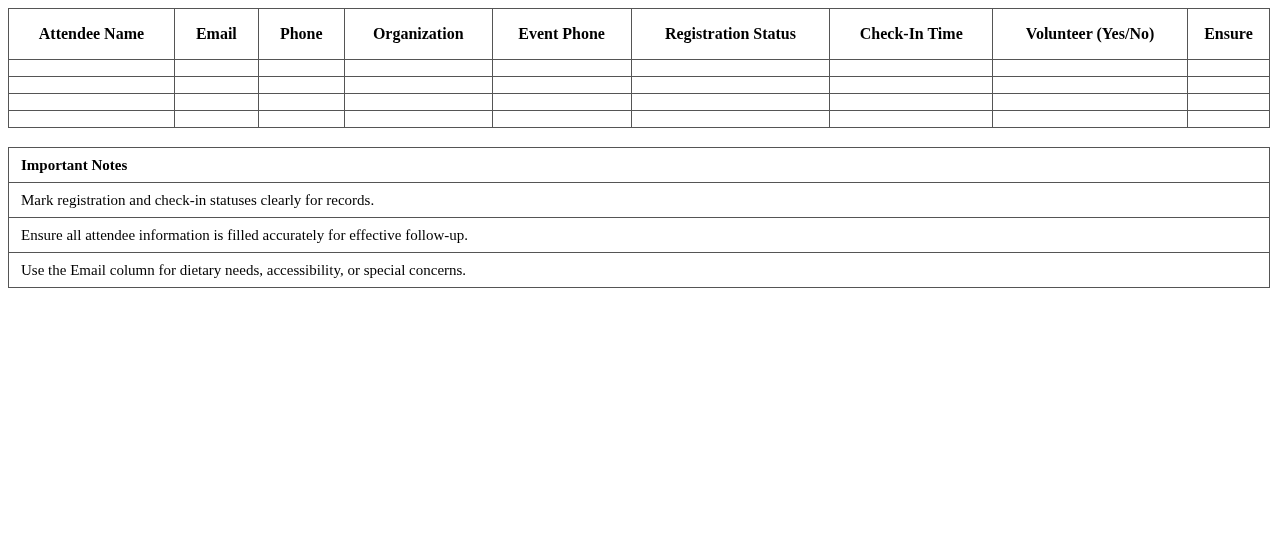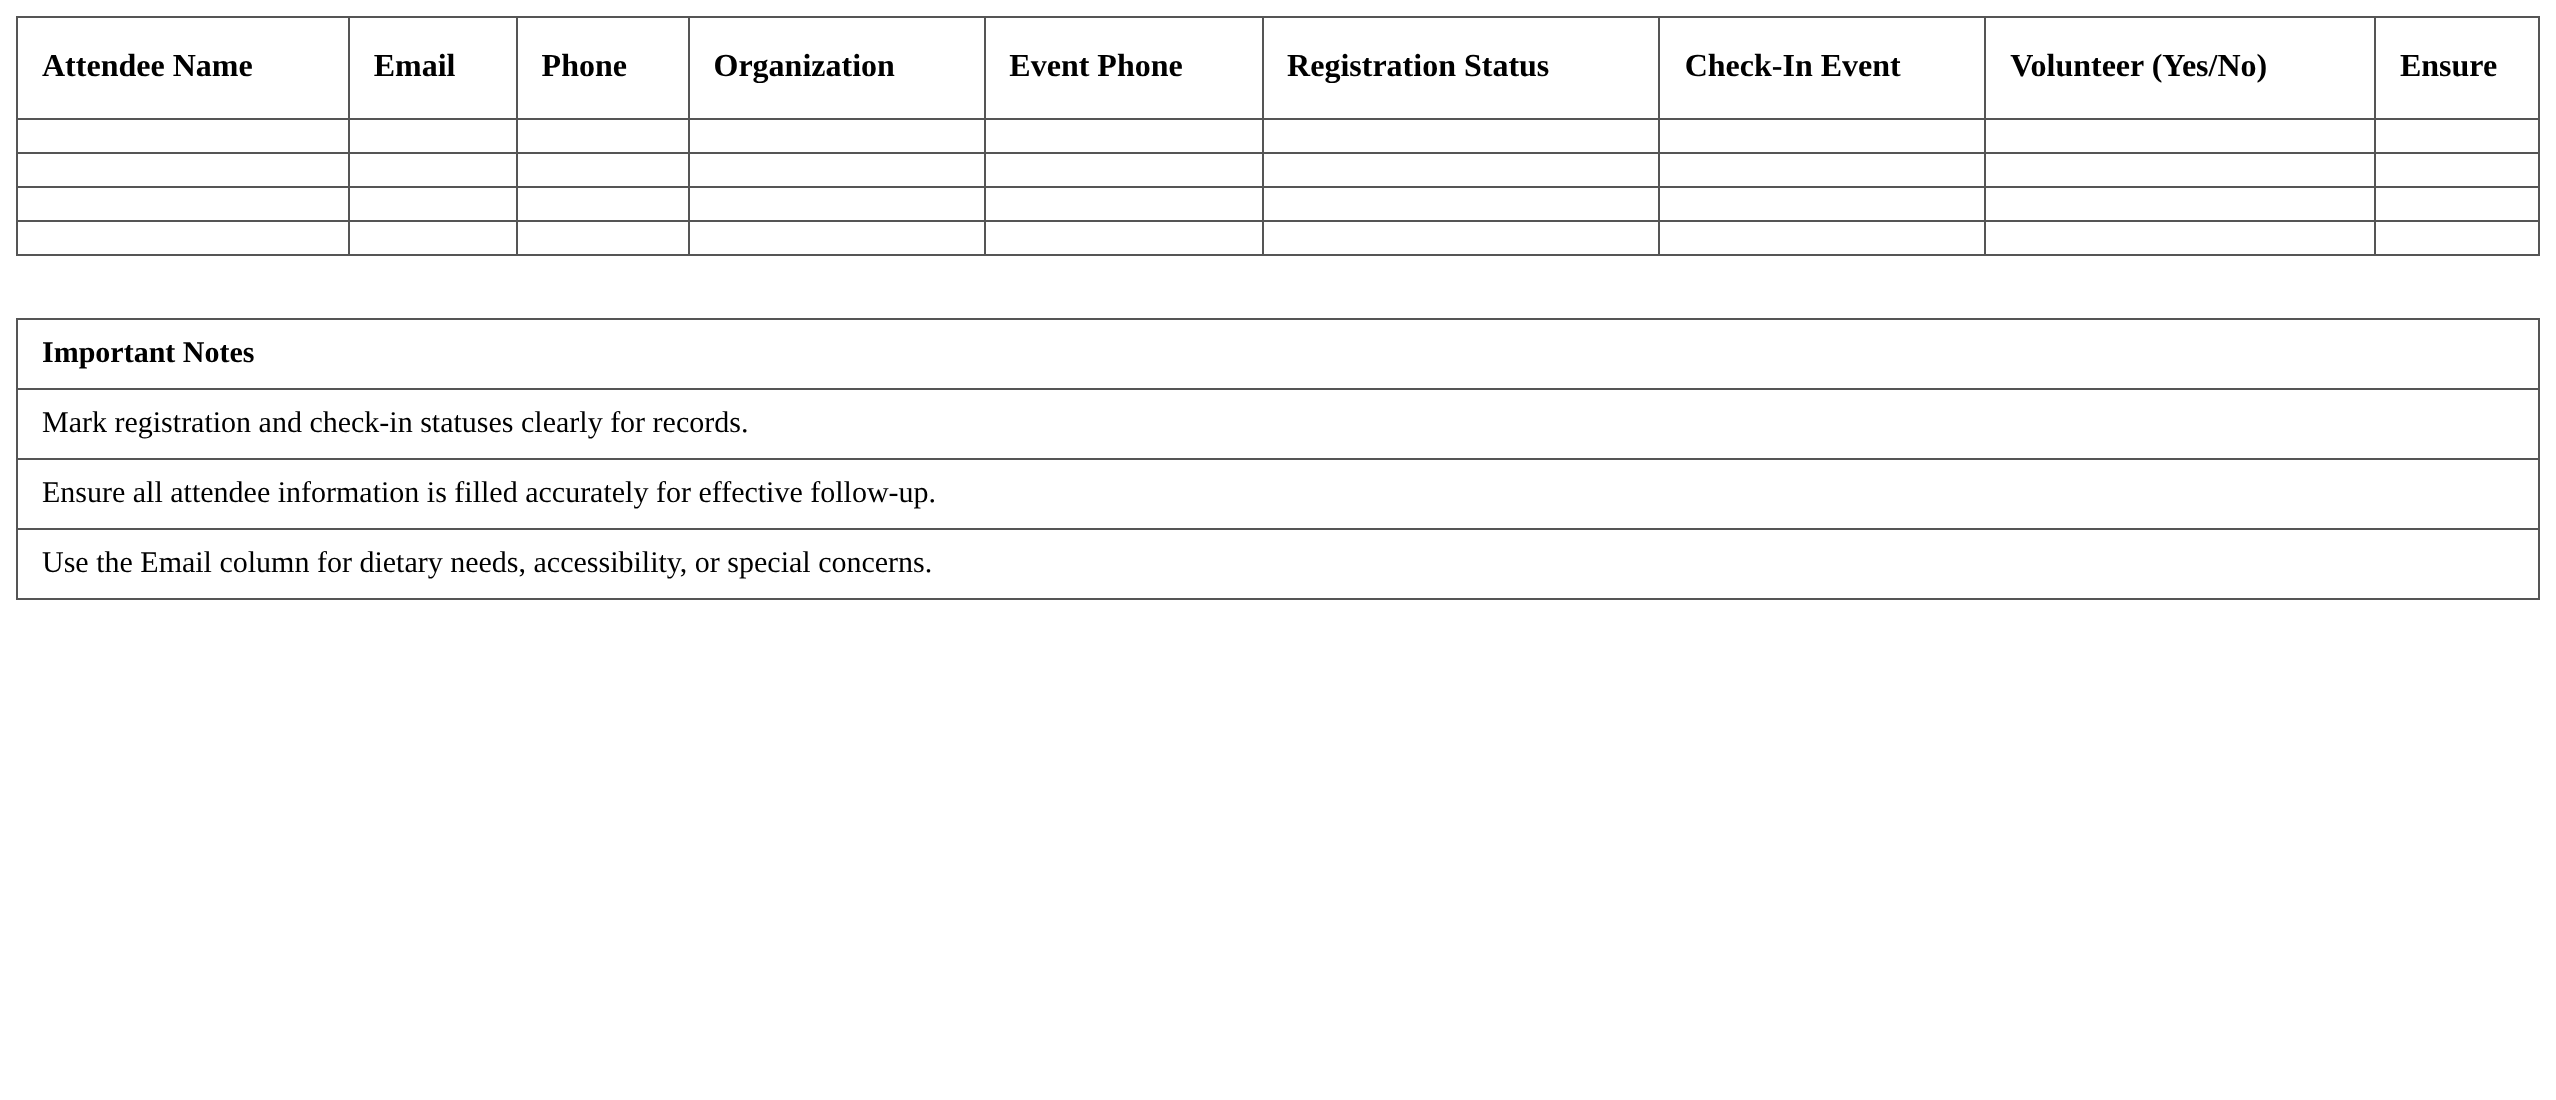--- a/index.html
+++ b/index.html
@@ -24,27 +24,28 @@
       border: 1px solid #555555;
       text-align: left;
       vertical-align: middle;
     }
     .attendee-table th {
       height: 34px;
       padding: 16px 12px;
       font-weight: bold;
       font-size: 16px;
       box-sizing: border-box;
+      text-align: center;
     }
     .attendee-table td {
       height: 16px;
       padding: 0 12px;
     }
     .notes-table {
-      margin-top: 31px;
+      margin-top: 19px;
     }
     .notes-table th,
     .notes-table td {
       height: 34px;
       padding: 0 12px;
       font-size: 15px;
     }
     .notes-table th {
       font-weight: bold;
     }
@@ -68,21 +69,21 @@
       <col style="width:82px">
   </colgroup>
   <thead>
     <tr>
       <th>Attendee Name</th>
       <th>Email</th>
       <th>Phone</th>
       <th>Organization</th>
       <th>Event Phone</th>
       <th>Registration Status</th>
-      <th>Check-In Event</th>
+      <th>Check-In Time</th>
       <th>Volunteer (Yes/No)</th>
       <th>Ensure</th>
     </tr>
   </thead>
   <tbody>
     <tr>
       <td></td>
       <td></td>
       <td></td>
       <td></td>

